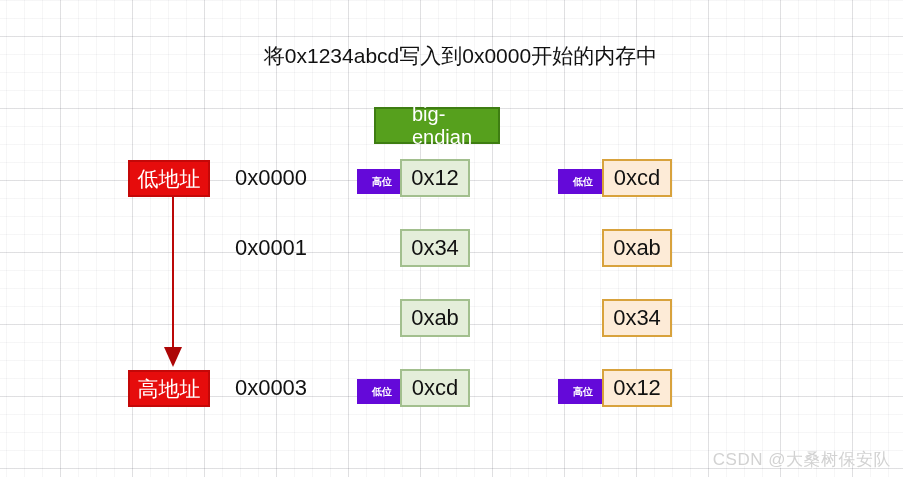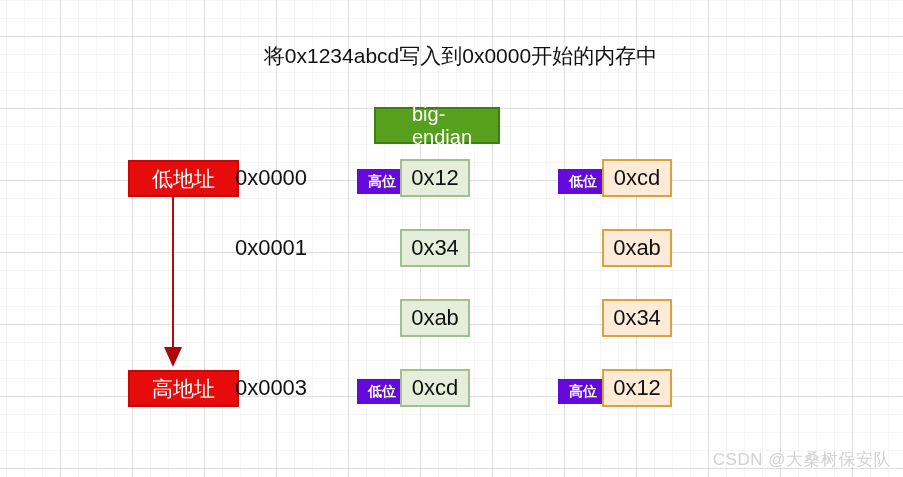--- a/index.html
+++ b/index.html
@@ -35,21 +35,21 @@
   .col-header.big {
     left:374px; width:126px;
     background:#56a01d; border:2px solid #3e7d12; color:#ffffff;
   }
   .col-header.little {
     left:568px; width:116px;
     background:#f16d0c; border:2px solid #d35b00; color:#1a1200;
   }
 
   .addr-marker {
-    position:absolute; left:128px; width:111px; height:37px;
+    position:absolute; left:128px; width:82px; height:37px;
     background:#e60c0c; border:2px solid #c40808;
     color:#fff; font-size:21px;
     display:flex; align-items:center; justify-content:center;
   }
   .addr-marker.low  { top:160px; }
   .addr-marker.high { top:370px; }
 
   .arrow-line {
     position:absolute; left:172px; top:197px;
     width:2px; height:151px; background:#bb0808;
@@ -65,21 +65,21 @@
   .row { position:absolute; left:0; width:100%; height:40px;text-decoration:underline; }
 
   .addr {
     position:absolute; left:226px; width:90px; top:6px;
     font-size:22px; color:#111; text-align:center;
   }
 
   .tag {
     position:absolute; top:10px; width:50px; height:25px;
     background:#6409d9; color:#fff;
-    font-size:14px; font-weight:bold;
+    font-size:10px; font-weight:bold;
     display:flex; align-items:center; justify-content:center;
     z-index:1;
   }
   .tag:empty { display:none; }
   .tag.big-side    { left:357px; }
   .tag.little-side { left:558px; }
 
   .cell {
     position:absolute; top:0; width:70px; height:38px;
     font-size:22px; color:#111;

